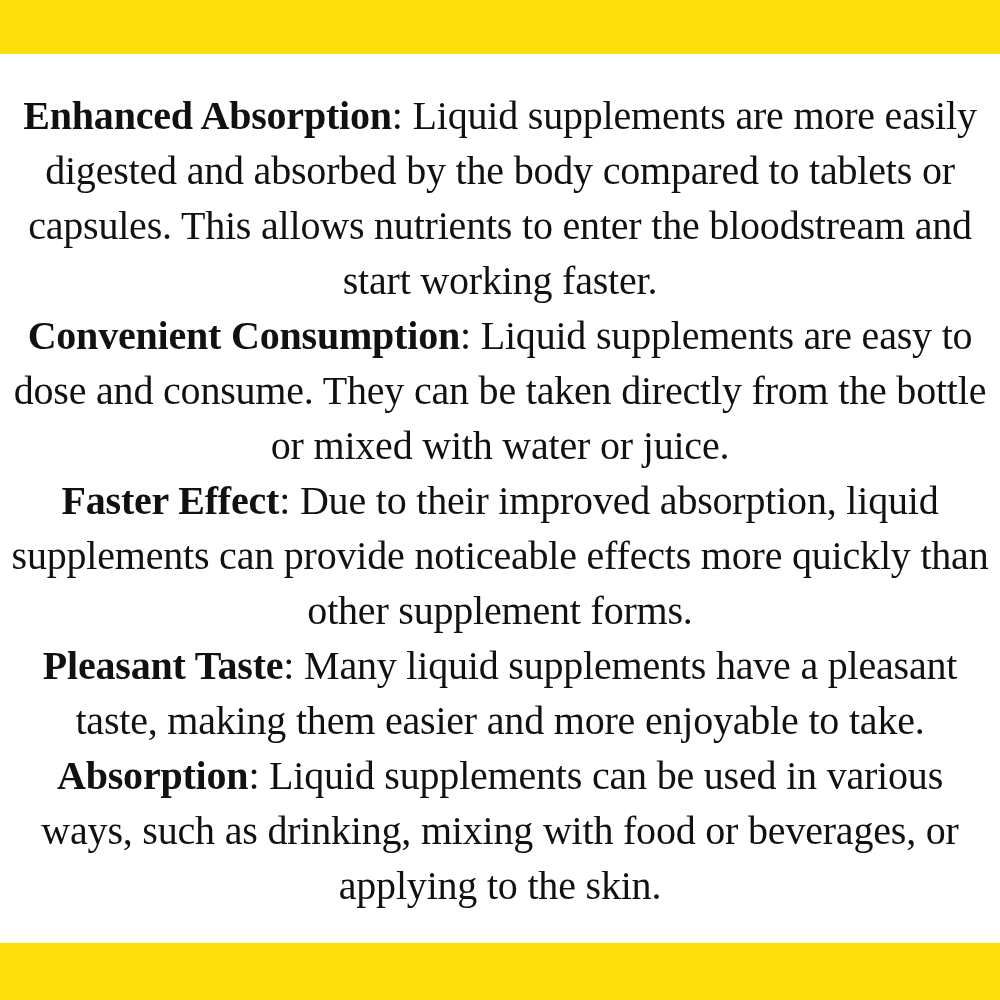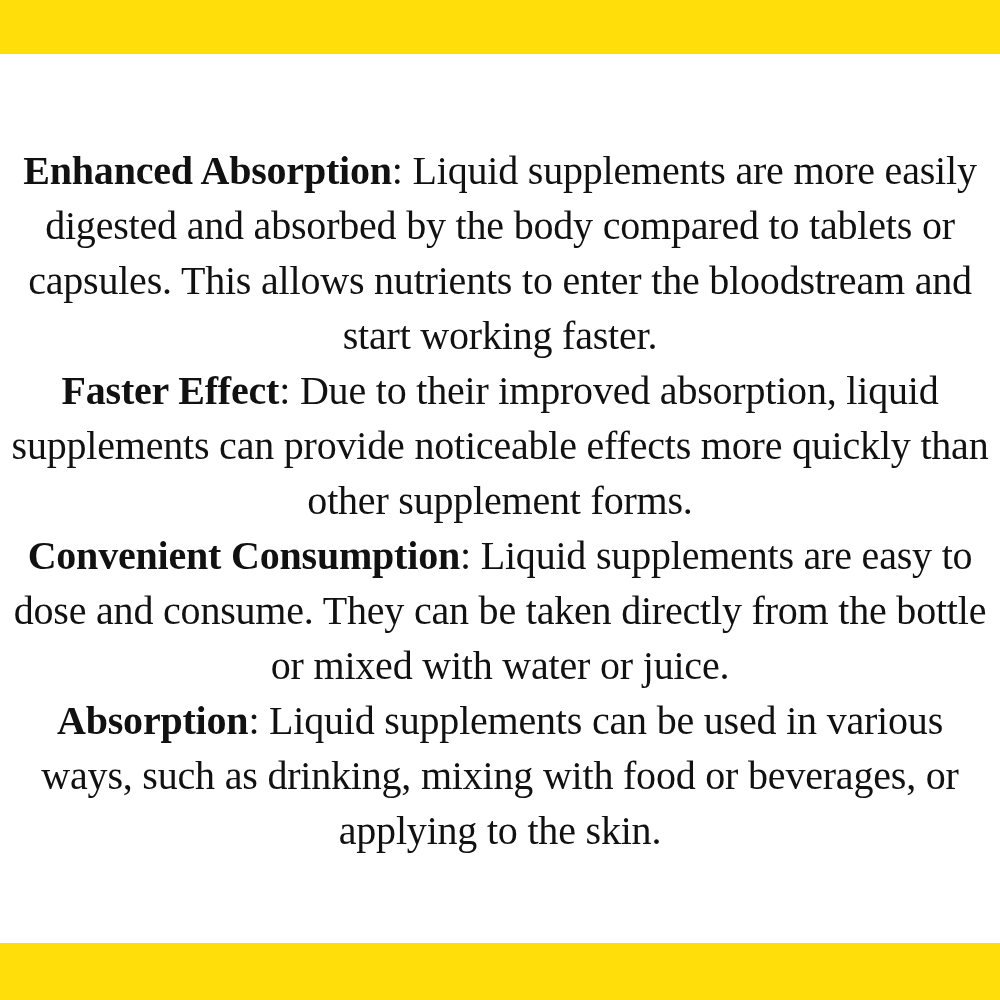--- a/index.html
+++ b/index.html
@@ -48,21 +48,22 @@
   }
 </style>
 </head>
 <body>
 
 <div class="top-bar"></div>
 
 <main class="content">
   <p class="section"><span class="term">Enhanced Absorption</span><span class="sep">: </span><span class="desc">Liquid supplements are more easily digested and absorbed by the body compared to tablets or capsules. This allows nutrients to enter the bloodstream and start working faster.</span></p>
 
+  <p class="section"><span class="term">Convenient Consumption</span><span class="sep">: </span><span class="desc">Liquid supplements are easy to dose and consume. They can be taken directly from the bottle or mixed with water or juice.</span></p>
+
   <p class="section"><span class="term">Faster Effect</span><span class="sep">: </span><span class="desc">Due to their improved absorption, liquid supplements can provide noticeable effects more quickly than other supplement forms.</span></p>
 
-  <p class="section"><span class="term">Convenient Consumption</span><span class="sep">: </span><span class="desc">Liquid supplements are easy to dose and consume. They can be taken directly from the bottle or mixed with water or juice.</span></p>
-
+  <p class="section"><span class="term">Pleasant Taste</span><span class="sep">: </span><span class="desc">Many liquid supplements have a pleasant taste, making them easier and more enjoyable to take.</span></p>
 
   <p class="section"><span class="term">Absorption</span><span class="sep">: </span><span class="desc">Liquid supplements can be used in various ways, such as drinking, mixing with food or beverages, or applying to the skin.</span></p>
 </main>
 
 <div class="bottom-bar"></div>
 
 </body></html>

